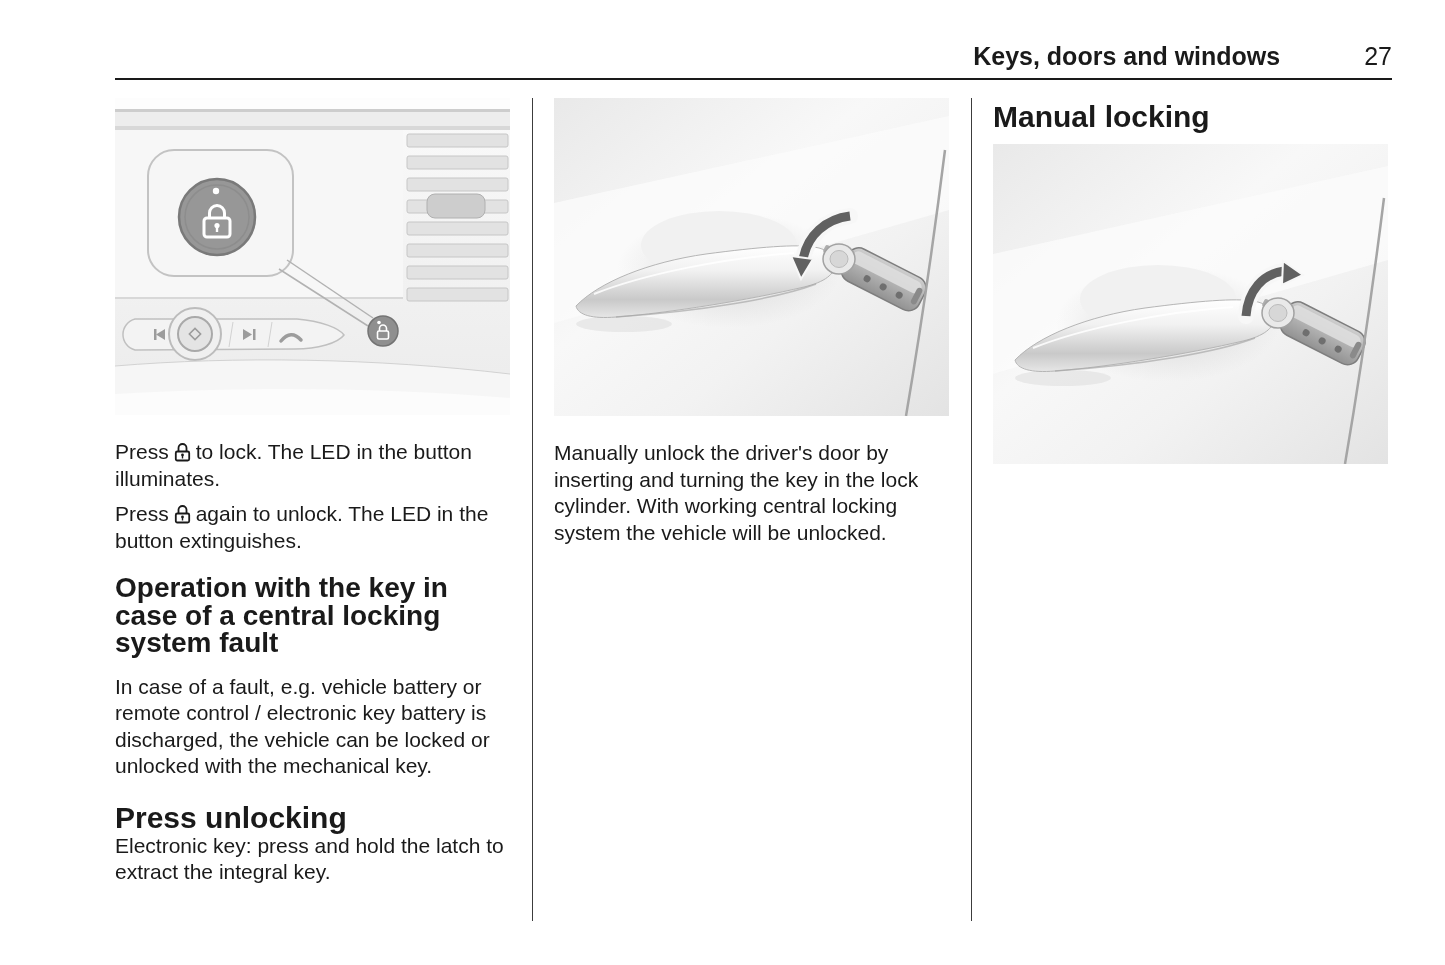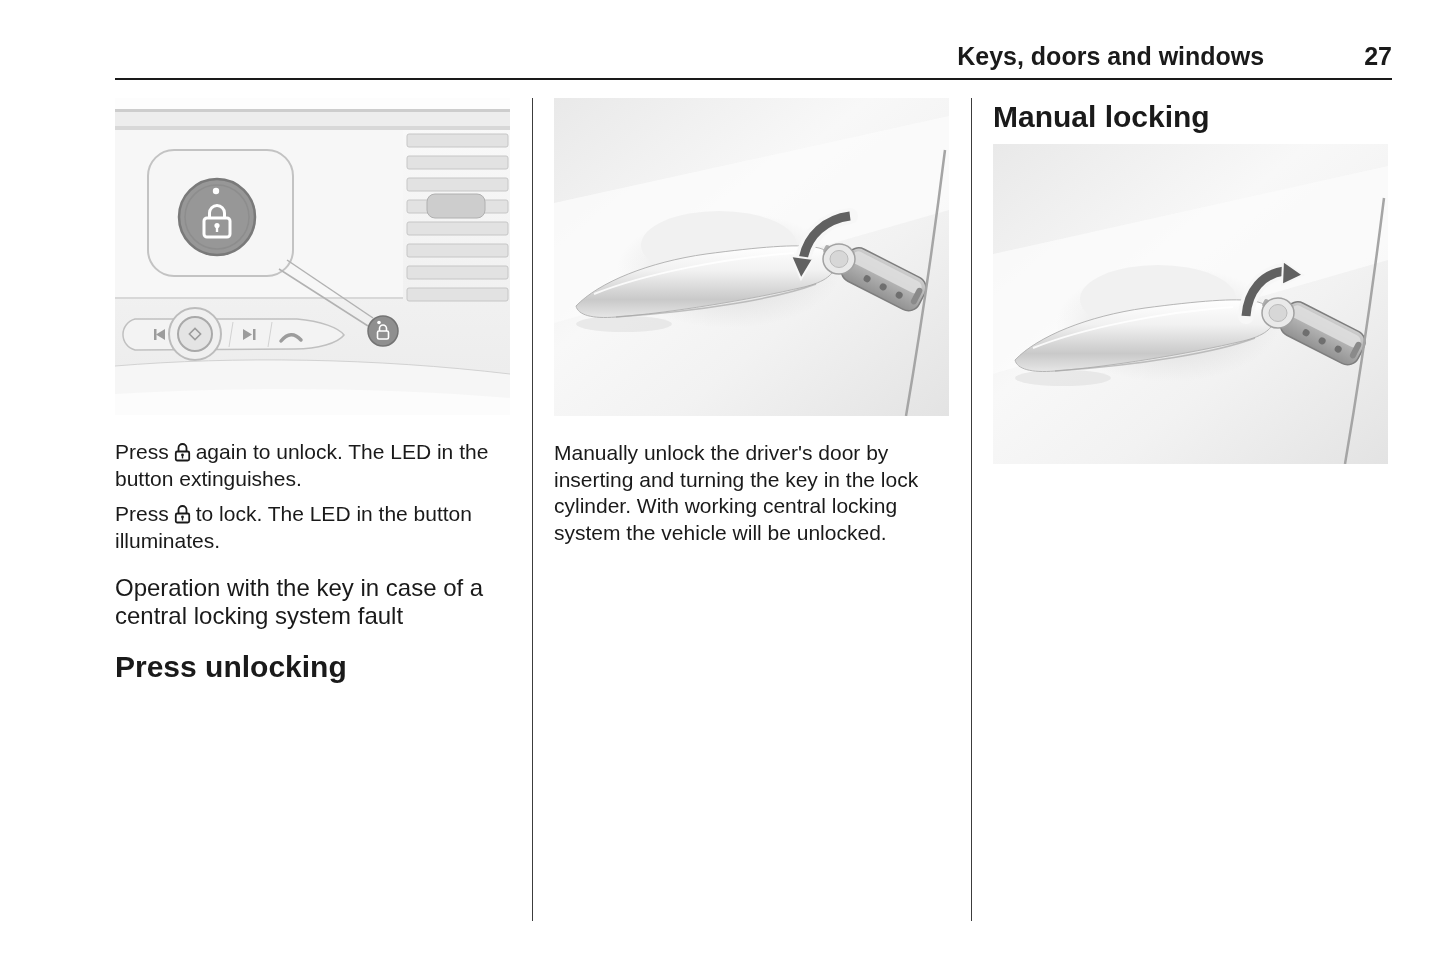--- a/index.html
+++ b/index.html
@@ -6,38 +6,38 @@
   body {
     width: 1445px; height: 965px;
     background: #ffffff;
     font-family: "Liberation Sans", sans-serif;
     color: #1a1a1a;
     position: relative;
     overflow: hidden;
   }
   .page { position: absolute; left: 115px; top: 0; width: 1277px; }
 
-  .header { display: flex; justify-content: flex-end; align-items: center; padding-top: 42px; gap: 16px; }
+  .header { display: flex; justify-content: flex-end; align-items: center; padding-top: 42px; }
   .header-title { font-size: 25px; font-weight: bold; }
-  .page-number { font-size: 25px; font-weight: bold; margin-left: 84px; }
+  .page-number { font-size: 25px; font-weight: normal; margin-left: 84px; }
   .header-rule { border: 0; border-top: 2px solid #1a1a1a; margin: 7px 0 0 0; }
 
   .cols { display: flex; margin-top: 18px; align-items: flex-start; }
   .col { width: 395px; }
   .vdivider { width: 1px; background: #3c3c3c; height: 823px; margin: 0 21px 0 22px; flex: none; }
 
   figure { margin: 0; padding: 0; }
   .fig { width: 395px; display: block; }
   .fig svg { display: block; width: 395px; }
   .fig-1 { margin-bottom: 24px; }
   .fig-3 { margin-top: 14px; margin-bottom: 22px; }
 
   p { margin: 0 0 9px 0; font-size: 21px; line-height: 26.5px; }
   p:last-child { margin-bottom: 0; }
-  h2 { margin: 20px 0 17px 0; font-size: 24px; line-height: 27.5px; font-weight: normal; }
+  h2 { margin: 20px 0 17px 0; font-size: 28px; line-height: 27.5px; font-weight: bold; }
   h3 { margin: 24px 0 2px 0; font-size: 30px; line-height: 27px; font-weight: bold; }
   .col3 h3 { margin: 5px 0 0 0; }
 
   .lock-glyph { display: inline-block; width: 17px; height: 20px; vertical-align: -3px; margin: 0 5px; }
 </style>
 </head>
 <body>
 
 <div class="page">
 
@@ -122,34 +122,36 @@
           <path d="M0,268 C120,258 260,260 395,276" stroke="#d2d2d2" fill="none"></path>
           <path d="M0,296 C130,288 270,290 395,300 L395,317 L0,317 Z" fill="#fcfcfc"></path>
         </svg>
       </figure>
 
       <p><span>Press</span><span class="lock-glyph"><svg viewBox="0 0 17 20">
               <path d="M4.5,9.5 v-3.5 a4,4 0 0 1 8,0 v3.5" fill="none" stroke="#1a1a1a" stroke-width="1.8"></path>
               <rect x="1.8" y="9.5" width="13.4" height="9" rx="1.5" fill="none" stroke="#1a1a1a" stroke-width="1.8"></rect>
               <circle cx="8.5" cy="13" r="1.4" fill="#1a1a1a"></circle>
               <rect x="7.8" y="13.5" width="1.4" height="3" fill="#1a1a1a"></rect>
-            </svg></span><span>again to unlock. The LED in the button extinguishes.</span></p>
+            </svg></span><span>to lock. The LED in the button illuminates.</span></p>
 
       <p><span>Press</span><span class="lock-glyph"><svg viewBox="0 0 17 20">
               <path d="M4.5,9.5 v-3.5 a4,4 0 0 1 8,0 v3.5" fill="none" stroke="#1a1a1a" stroke-width="1.8"></path>
               <rect x="1.8" y="9.5" width="13.4" height="9" rx="1.5" fill="none" stroke="#1a1a1a" stroke-width="1.8"></rect>
               <circle cx="8.5" cy="13" r="1.4" fill="#1a1a1a"></circle>
               <rect x="7.8" y="13.5" width="1.4" height="3" fill="#1a1a1a"></rect>
-            </svg></span><span>to lock. The LED in the button illuminates.</span></p>
+            </svg></span><span>again to unlock. The LED in the button extinguishes.</span></p>
 
       <h2>Operation with the key in case of a central locking system fault</h2>
 
+      <p>In case of a fault, e.g. vehicle battery or remote control / electronic key battery is discharged, the vehicle can be locked or unlocked with the mechanical key.</p>
 
       <h3>Press unlocking</h3>
 
+      <p>Electronic key: press and hold the latch to extract the integral key.</p>
     </div>
 
     <div class="vdivider"></div>
 
     <div class="col col2">
 
       <figure class="fig fig-1">
         <svg viewBox="0 0 395 318" xmlns="http://www.w3.org/2000/svg">
           <defs>
             <linearGradient id="hBg" x1="0" y1="0" x2="1" y2="1">

